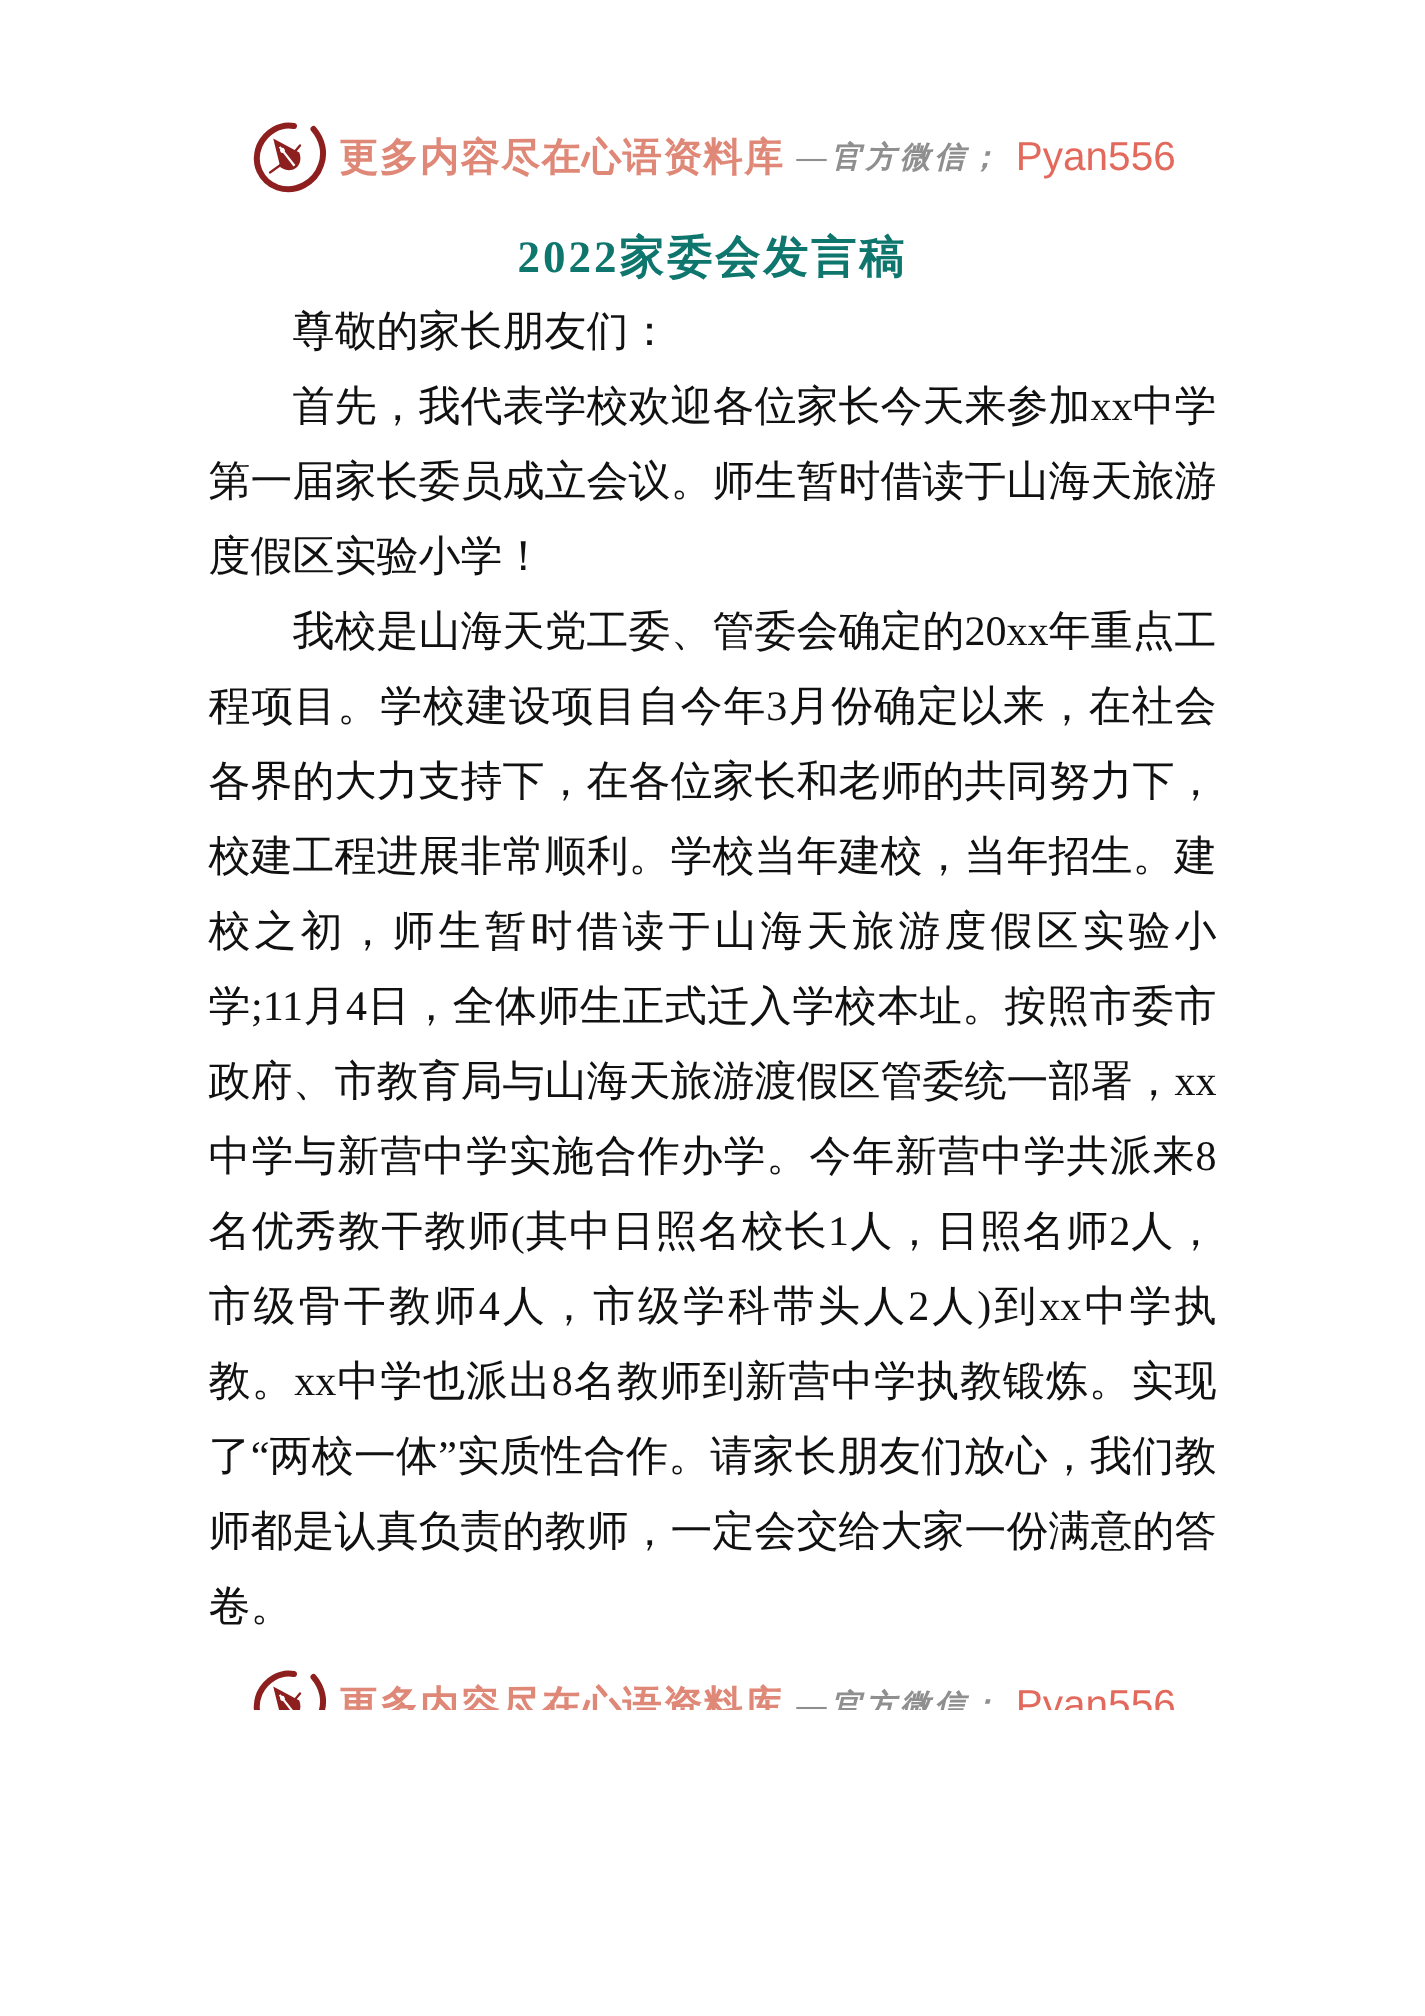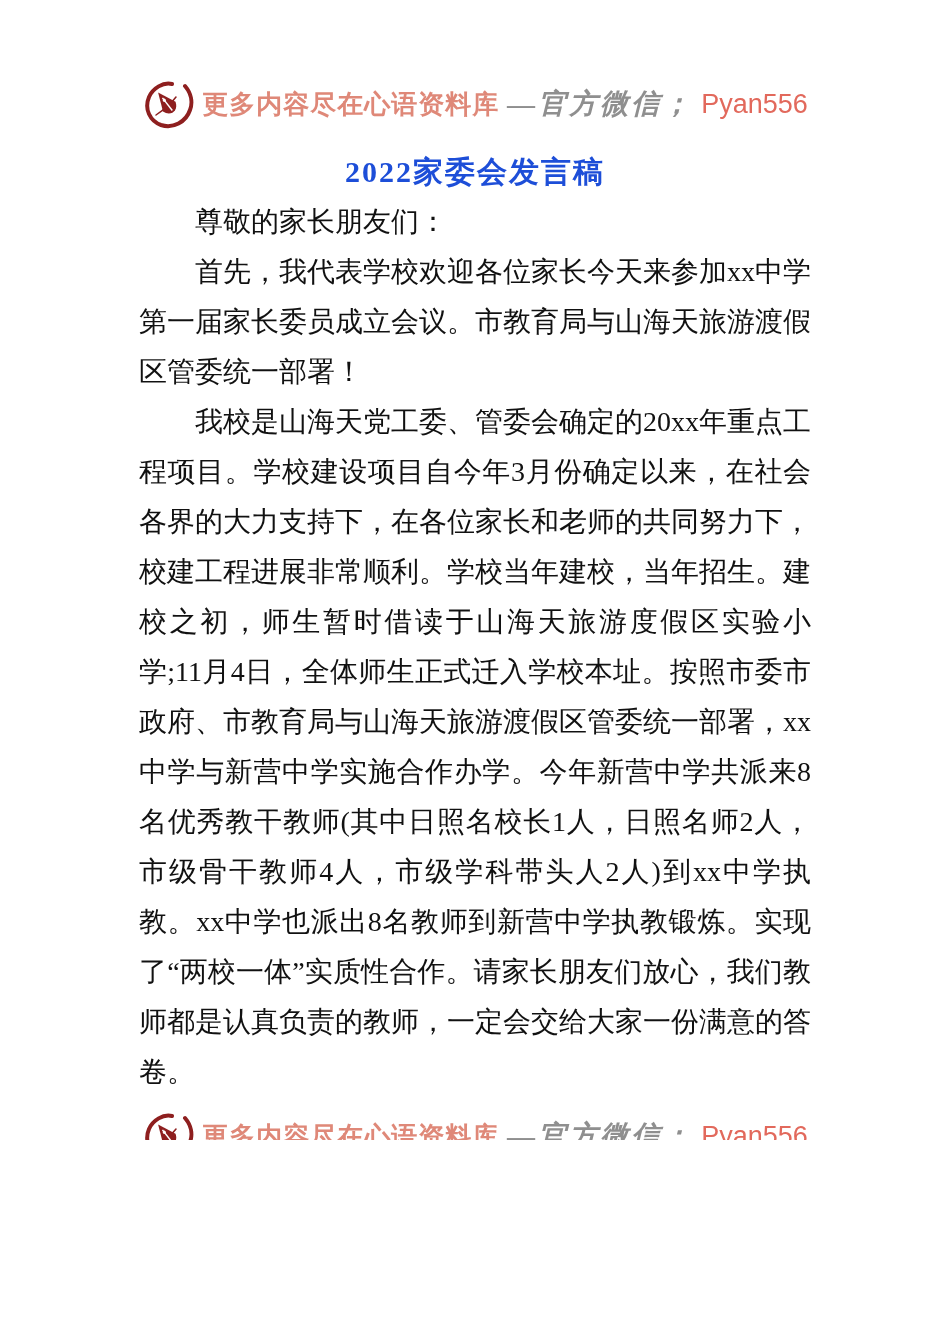--- a/index.html
+++ b/index.html
@@ -28,34 +28,34 @@
     font-family: "Liberation Serif", "DejaVu Serif", serif;
     font-weight: 700;
     font-size: 26px;
     letter-spacing: 1px;
     white-space: nowrap;
   }
   .wechat-label {
     font-family: "Liberation Serif", "DejaVu Serif", serif;
     font-style: italic;
     font-weight: 600;
-    font-size: 28px;
+    font-size: 20px;
     letter-spacing: 3px;
     white-space: nowrap;
   }
   .wechat-id {
     font-family: Liberation Sans, sans-serif;
     font-size: 27px;
     white-space: nowrap;
   }
   
   .titles {
     margin-top: 14px;
     text-align: center;
-    color: #1d4ed8;
+    color: #0f766e;
   }
   .titles .t-line {
     font-weight: 700;
     font-size: 30px;
     line-height: 50px;
     letter-spacing: 2px;
   }
   
   .body-text {
     width: 672px;
@@ -92,21 +92,21 @@
     <span class="wechat-label" style="color: rgb(143, 143, 143);">—官方微信；</span>
     <span class="wechat-id" style="color: rgb(226, 105, 92);">Pyan556</span>
   </div>
 
   <div class="titles">
     <div class="t-line">2022家委会发言稿</div>
   </div>
 
   <div class="body-text">
     <p>尊敬的家长朋友们：</p>
-    <p>首先，我代表学校欢迎各位家长今天来参加xx中学第一届家长委员成立会议。市教育局与山海天旅游渡假区管委统一部署！</p>
+    <p>首先，我代表学校欢迎各位家长今天来参加xx中学第一届家长委员成立会议。师生暂时借读于山海天旅游度假区实验小学！</p>
     <p>我校是山海天党工委、管委会确定的20xx年重点工程项目。学校建设项目自今年3月份确定以来，在社会各界的大力支持下，在各位家长和老师的共同努力下，校建工程进展非常顺利。学校当年建校，当年招生。建校之初，师生暂时借读于山海天旅游度假区实验小学;11月4日，全体师生正式迁入学校本址。按照市委市政府、市教育局与山海天旅游渡假区管委统一部署，xx中学与新营中学实施合作办学。今年新营中学共派来8名优秀教干教师(其中日照名校长1人，日照名师2人，市级骨干教师4人，市级学科带头人2人)到xx中学执教。xx中学也派出8名教师到新营中学执教锻炼。实现了“两校一体”实质性合作。请家长朋友们放心，我们教师都是认真负责的教师，一定会交给大家一份满意的答卷。</p>
   </div>
 
   <div class="banner footer">
     <span class="logo">
       <svg viewBox="0 0 52 55" width="52" height="55" aria-hidden="true">
         <path d="M43 9 C49 16 51 25 48 33 C44 45 31 52 19 48 C8 44 2 32 7 20 C11 11 21 5 30 7" fill="none" stroke="#8E1F1F" stroke-width="4" stroke-linecap="round"></path>
         <path d="M14 38 C20 34 28 28 34 20" fill="none" stroke="#8E1F1F" stroke-width="1.5" stroke-linecap="round"></path>
         <g transform="rotate(-38 26 28)">
           <path d="M26 12 L34 30 C31 39 21 39 18 30 Z" fill="#8E1F1F"></path>

